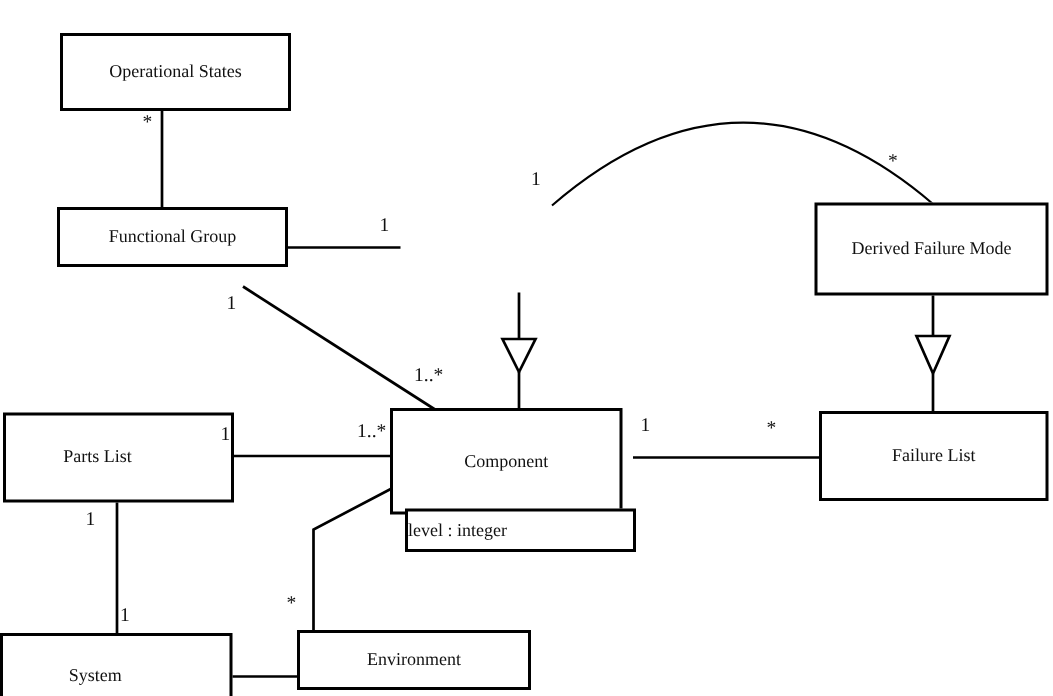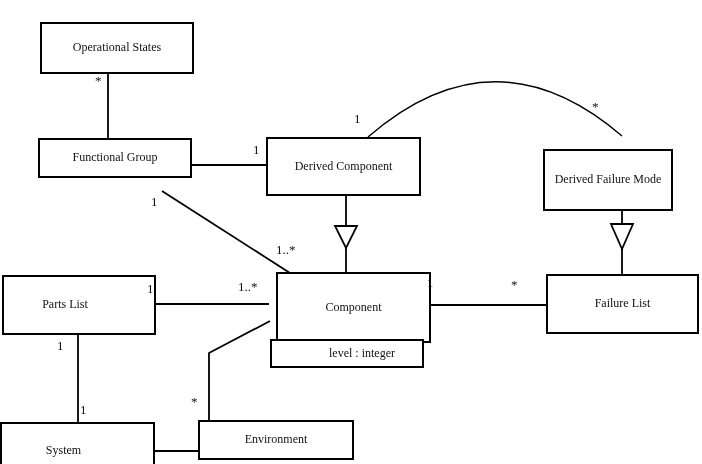--- a/index.html
+++ b/index.html
@@ -11,22 +11,22 @@
   }
   #wires{position:absolute;left:0;top:0;width:702px;height:464px;}
   .uml-box{
     position:absolute;box-sizing:border-box;border:2px solid #000;background:#fff;
     display:flex;align-items:center;justify-content:center;
     font-size:12px;line-height:1.1;text-align:center;white-space:nowrap;
   }
   .uml-box.shift-left{padding-right:28px;}
   .attr-box{
     position:absolute;box-sizing:border-box;border:2px solid #000;background:#fff;
-    display:flex;align-items:center;justify-content:center;
-    font-size:12px;padding-left:30px;white-space:nowrap;
+    display:flex;align-items:center;justify-content:flex-start;
+    font-size:12px;padding-left:0;white-space:nowrap;
   }
   .mult{
     position:absolute;font-size:13px;line-height:1;white-space:nowrap;color:#111;
   }
 </style>
 </head>
 <body>
 
 <div id="canvas">
 
@@ -64,33 +64,30 @@
   </svg>
 
   <div class="uml-box" style="left:40px;top:2px;width:154px;height:52px">
     <span>Operational States</span>
   </div>
 
   <div class="uml-box" style="left:38px;top:118px;width:154px;height:40px">
     <span>Functional Group</span>
   </div>
 
-  <div class="uml-box" style="left:266px;top:117px;width:155px;height:59px">
-    <span>Derived Component</span>
-  </div>
 
-  <div class="uml-box" style="left:543px;top:129px;width:130px;height:62px">
+  <div class="uml-box" style="left:543px;top:115px;width:156px;height:62px">
     <span>Derived Failure Mode</span>
   </div>
 
   <div class="uml-box shift-left" style="left:2px;top:255px;width:154px;height:60px">
     <span>Parts List</span>
   </div>
 
-  <div class="uml-box" style="left:276px;top:252px;width:155px;height:71px">
+  <div class="uml-box" style="left:260px;top:252px;width:155px;height:71px">
     <span>Component</span>
   </div>
   <div class="attr-box" style="left:270px;top:319px;width:154px;height:29px">
     <span>level : integer</span>
   </div>
 
   <div class="uml-box" style="left:546px;top:254px;width:153px;height:60px">
     <span>Failure List</span>
   </div>
 

